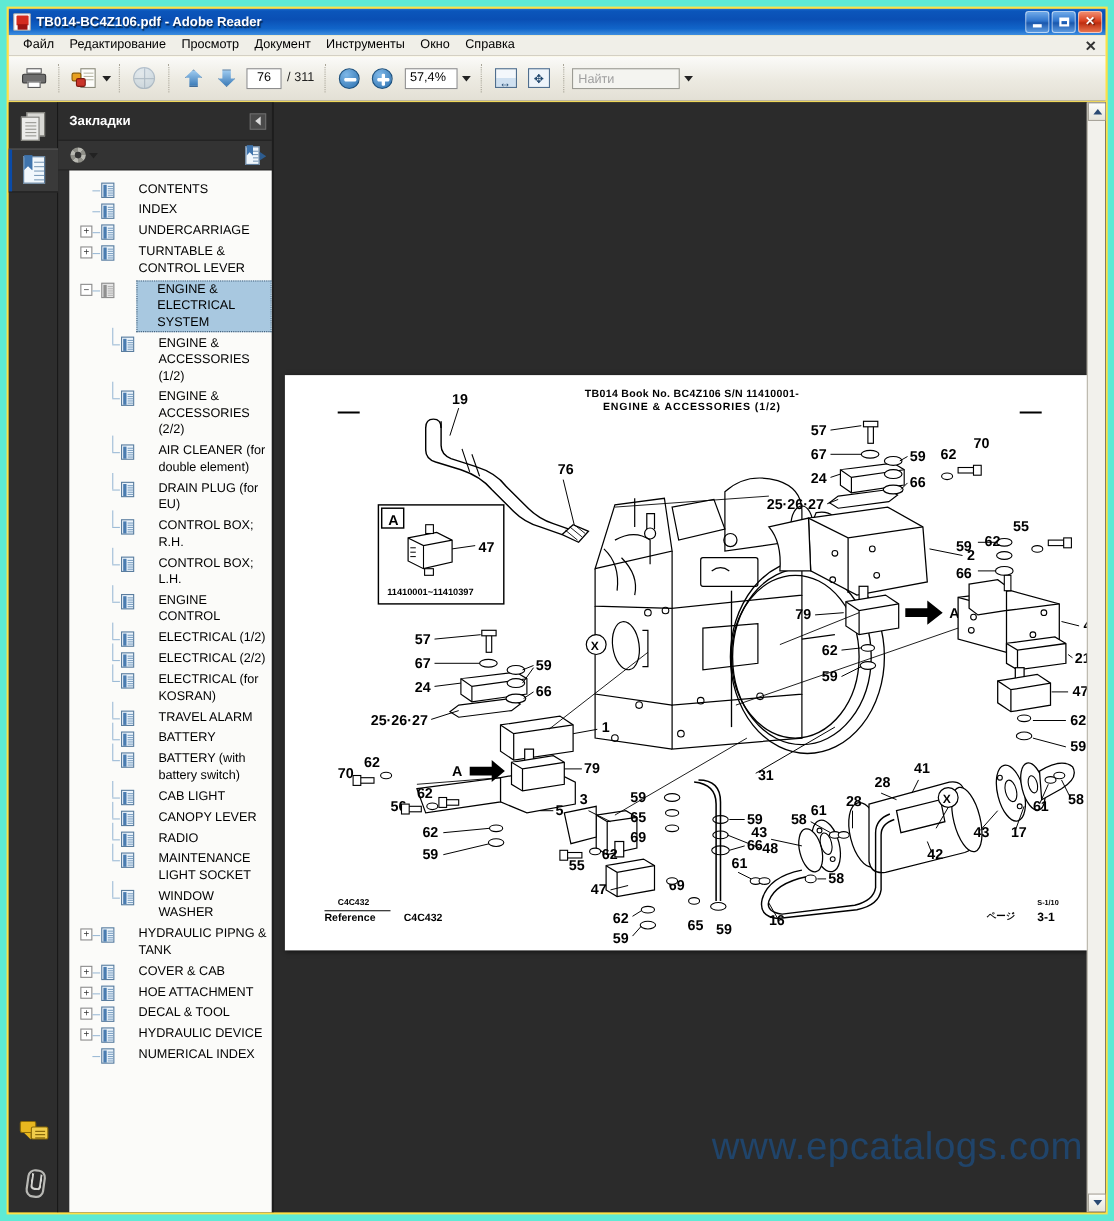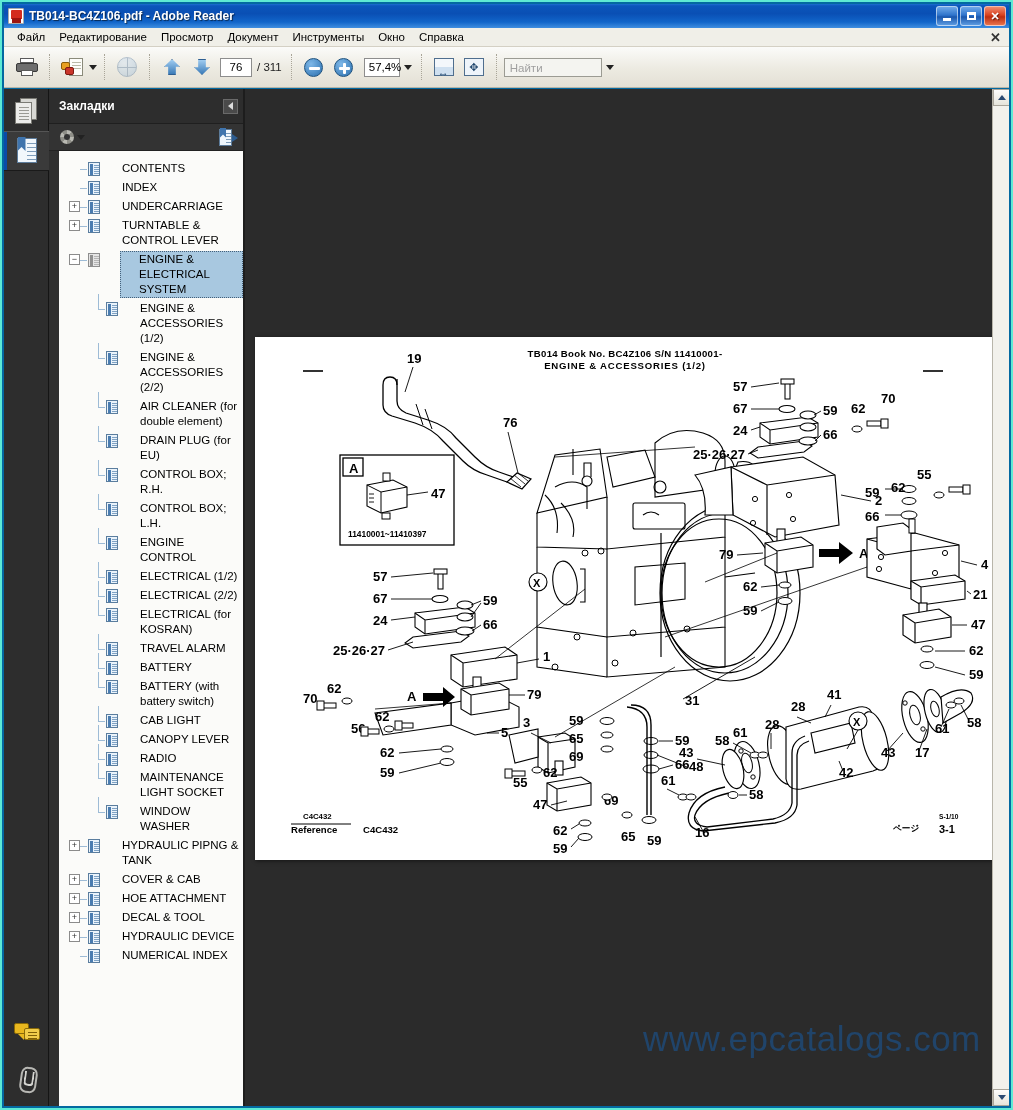--- a/index.html
+++ b/index.html
@@ -7,22 +7,22 @@
     margin: 0; padding: 0;
     width: 1013px; height: 1110px;
     overflow: hidden;
     font-family: "Liberation Sans", sans-serif;
     background: #2b2b2b;
   }
 
   #app {
     position: relative;
     width: 1013px; height: 1110px;
-    background: #0369a1;
-    border: 2px solid #5eead4;
+    background: #fde047;
+    border: 6px solid #5eead4;
     overflow: hidden;
   }
 
   
   .titlebar {
     position: absolute; left: 2px; top: 2px; right: 2px; height: 24px;
     background: linear-gradient(to bottom,#1c6fd0 0%,#0b56bb 8%,#0a4fb4 40%,#1165c9 75%,#3f8ee0 100%);
     display: flex; align-items: center;
     padding: 0 2px 0 4px;
   }
@@ -131,21 +131,21 @@
 
   .zoom-circ {
     width: 19px; height: 19px; border-radius: 50%;
     background: radial-gradient(circle at 35% 30%, #7fb8e8, #2a6fae);
     border: 1px solid #1e527f; position: relative;
   }
   .zoom-circ:before { content:""; position:absolute; left:4px; top:8.5px; width:11px; height:2.5px; background:#fff; border-radius:1px; }
   .zoom-circ.plus:after { content:""; position:absolute; left:8.2px; top:4.5px; width:2.5px; height:11px; background:#fff; border-radius:1px; }
 
   .zoom-box {
-    width: 36px; height: 19px; background: #fff; border: 1px solid #8d8d8d;
+    width: 48px; height: 19px; background: #fff; border: 1px solid #8d8d8d;
     font-size: 11.5px; line-height: 17px; color: #000; padding-left: 4px;
     margin-left: 5px;
   }
   .zoom-caret-btn {
     width: 14px; height: 19px; display:flex; align-items:center; justify-content:center;
   }
 
   .ico-fitwidth { width: 20px; height: 18px; border: 1.5px solid #4f6e8e; background: linear-gradient(to bottom,#f3f7fb 0%,#f3f7fb 48%,#cfe0f0 52%,#cfe0f0 100%); position: relative; }
   .ico-fitwidth:before { content:"↔"; position:absolute; left:3px; bottom:-3px; font-size:11px; color:#20476e; }
   .ico-fitpage { width: 20px; height: 18px; border: 1.5px solid #4f6e8e; background: #eef4fa; position: relative; color:#20476e; font-size:11px; display:flex; align-items:center; justify-content:center; }

